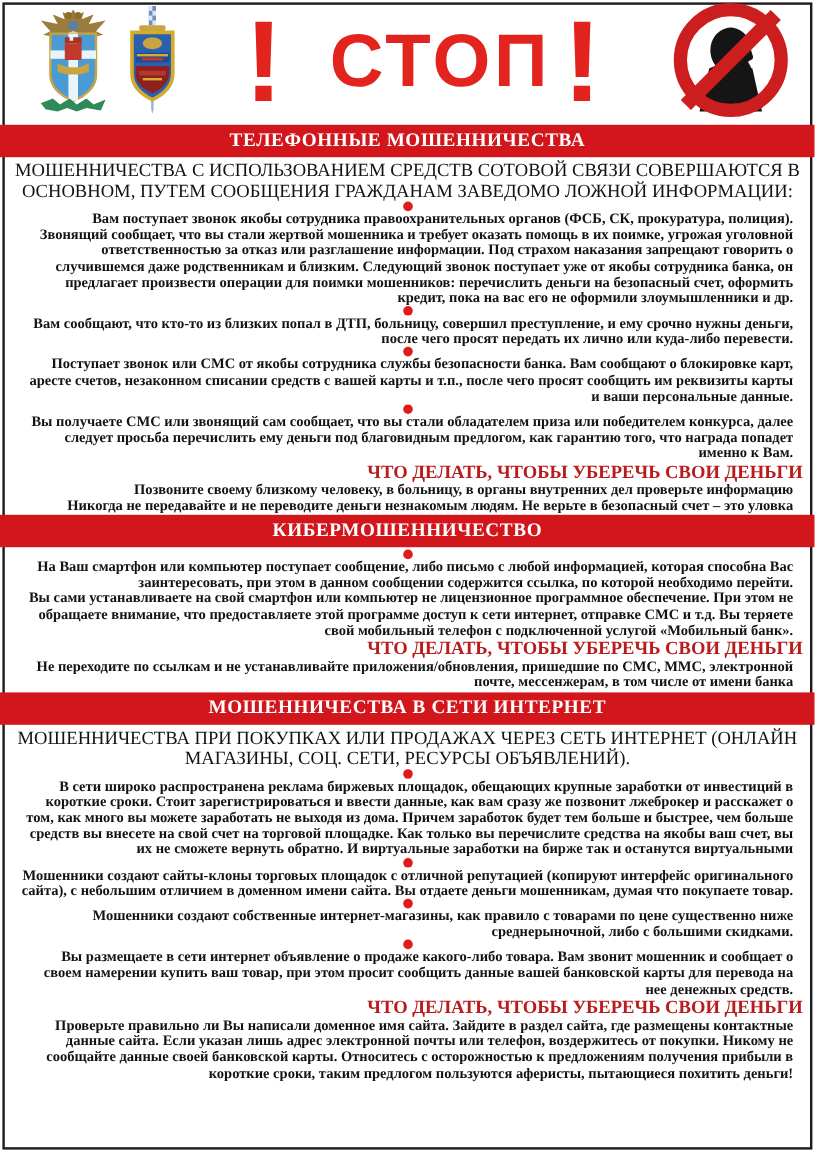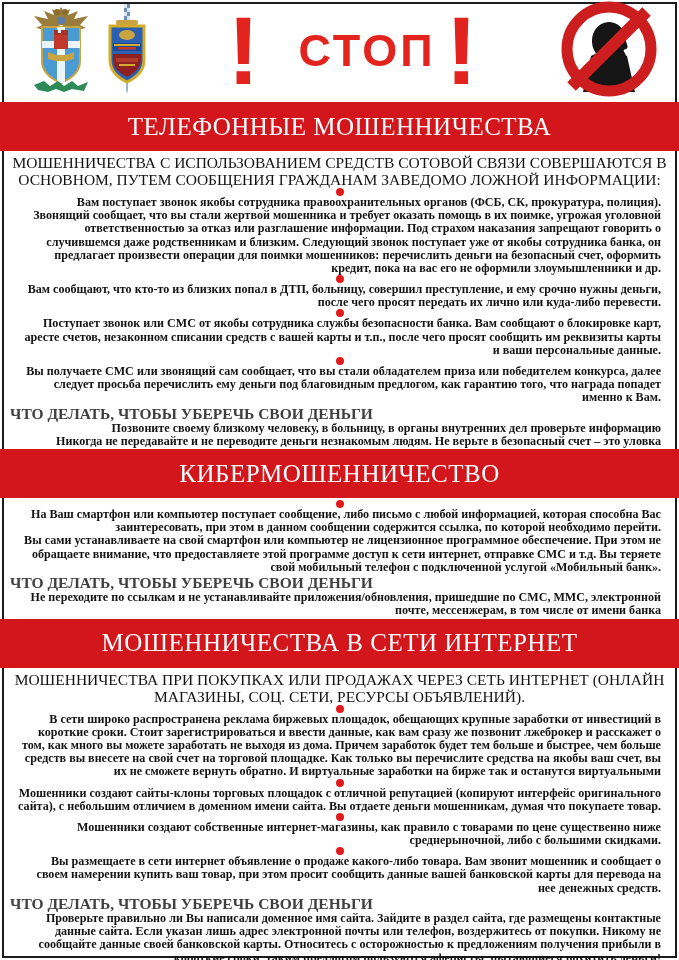--- a/index.html
+++ b/index.html
@@ -29,52 +29,52 @@
   .title-block{
     display:flex;align-items:center;gap:10px;
     font-family:"Liberation Sans", sans-serif;
     font-weight:bold;color:#e3231e;
   }
   .bang{
     font-size:96px;line-height:86px;letter-spacing:0;
     transform:scaleY(1.0);
   }
   .stop-col{display:flex;flex-direction:column;align-items:center;}
-  .stop-word{font-size:45px;line-height:56px;letter-spacing:3px;margin-left:29px;}
+  .stop-word{font-size:62px;line-height:56px;letter-spacing:3px;margin-left:29px;}
   .fraud-word{font-size:31px;line-height:32px;letter-spacing:4px;}
 
   
   .banner{
     background:#d3161c;
     color:#ffffff;
-    height:49px;
+    height:27px;
     display:flex;align-items:center;justify-content:center;
-    font-weight:normal;font-size:25px;letter-spacing:0.5px;
+    font-weight:bold;font-size:16px;letter-spacing:0.5px;
     width:679px;
     flex:0 0 auto;
   }
 
   
   .sec{padding:2px 10px 1px;flex:0 0 auto;}
   .intro{
     margin:1px 0 0;text-align:center;font-weight:normal;
     font-size:15.5px;line-height:1.1;
   }
   .para{
     margin:0;text-align:right;font-weight:bold;
     font-size:12.1px;line-height:1.09;
     padding:0 8px;
   }
   .dot{
     width:8px;height:8px;border-radius:50%;
     background:#e01b1b;margin:0 auto;
   }
   .advice-title{
-    margin:1px 0 0;text-align:left;font-weight:bold;
-    color:#404040;font-size:15.5px;line-height:1.05;
+    margin:1px 0 0;text-align:right;font-weight:bold;
+    color:#b91c1c;font-size:15.5px;line-height:1.05;
   }
 </style>
 </head>
 <body>
 
 <div class="poster">
   <div class="frame"></div>
   <div class="content">
 
     <div class="header">

